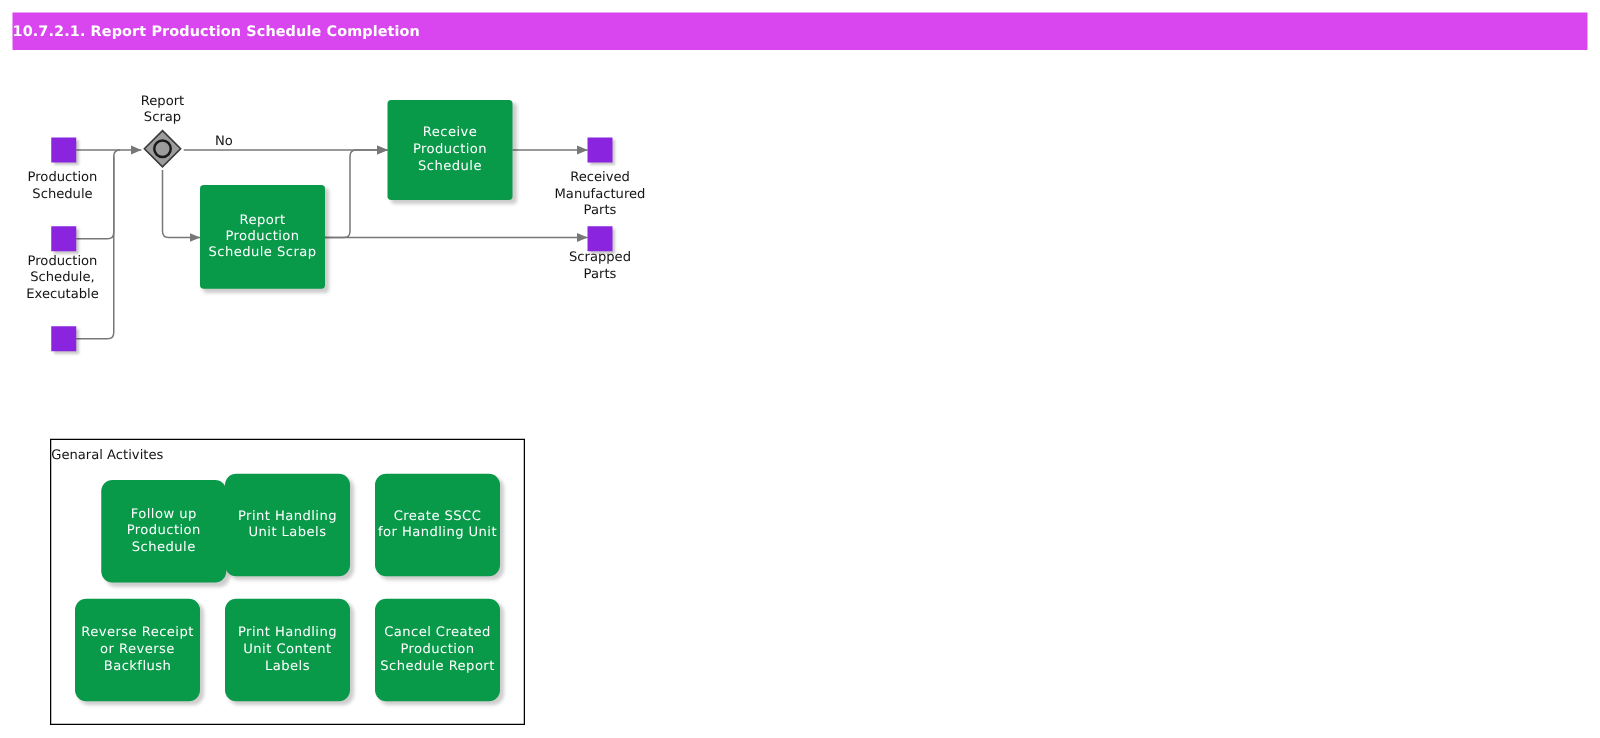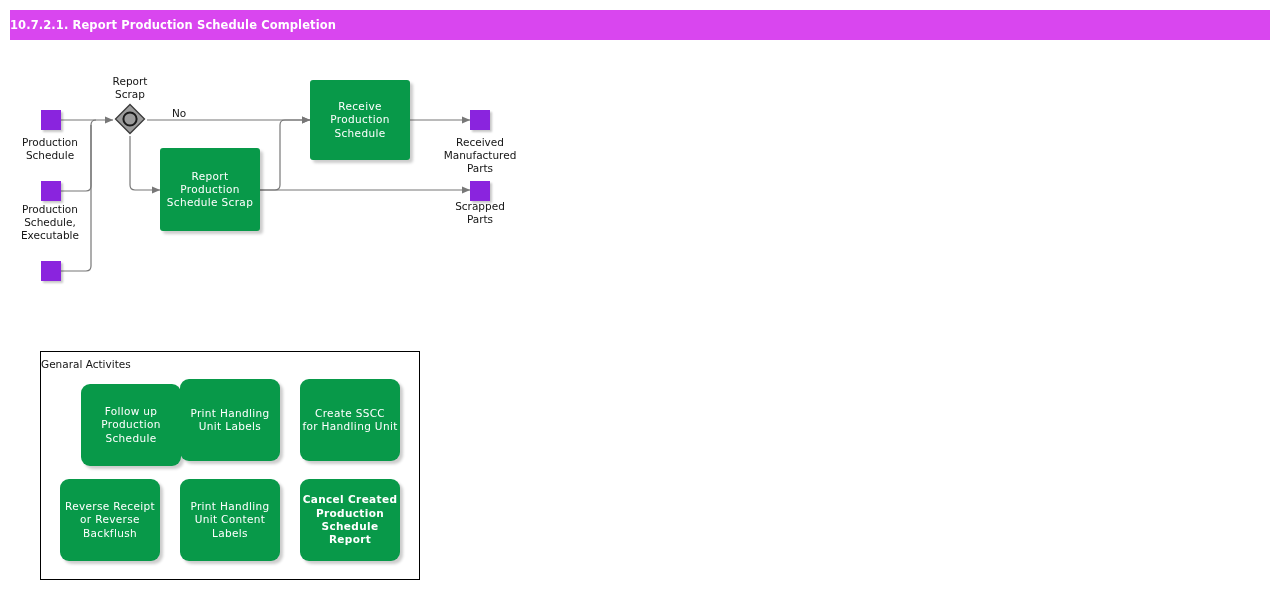--- a/index.html
+++ b/index.html
@@ -231,15 +231,15 @@
 <div class="panel-task" style="left:180px; top:379px;">Print Handling
 Unit Labels</div>
 <div class="panel-task" style="left:300px; top:379px;">Create SSCC
 for Handling Unit</div>
 <div class="panel-task" style="left:60px; top:479px;">Reverse Receipt
 or Reverse
 Backflush</div>
 <div class="panel-task" style="left:180px; top:479px;">Print Handling
 Unit Content
 Labels</div>
-<div class="panel-task" style="left:300px; top:479px;font-weight:bold;">Cancel Created
+<div class="panel-task" style="left:300px; top:479px;">Cancel Created
 Production
 Schedule Report</div>
 
 </body></html>

